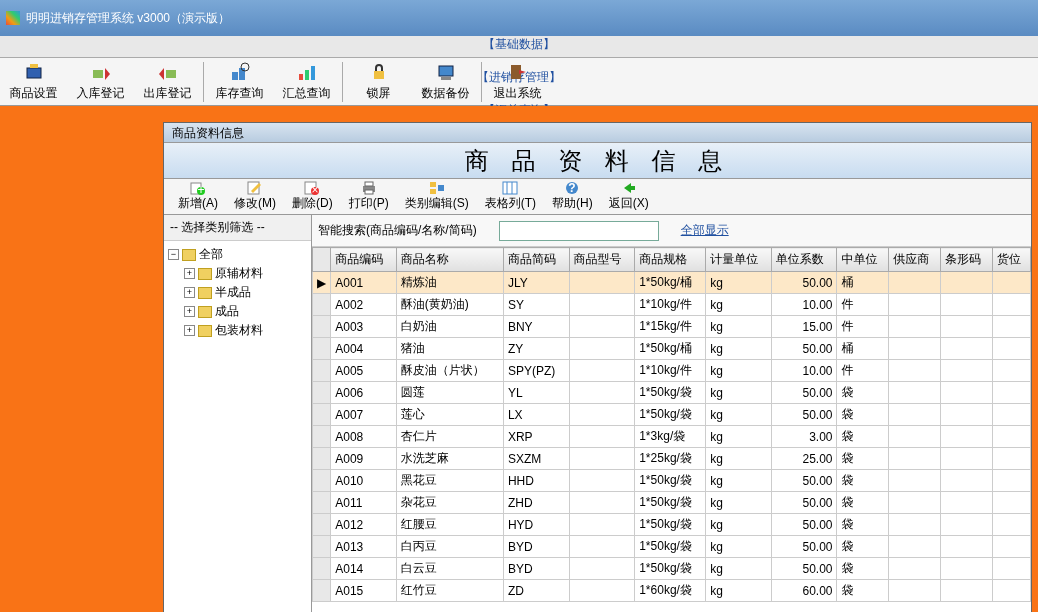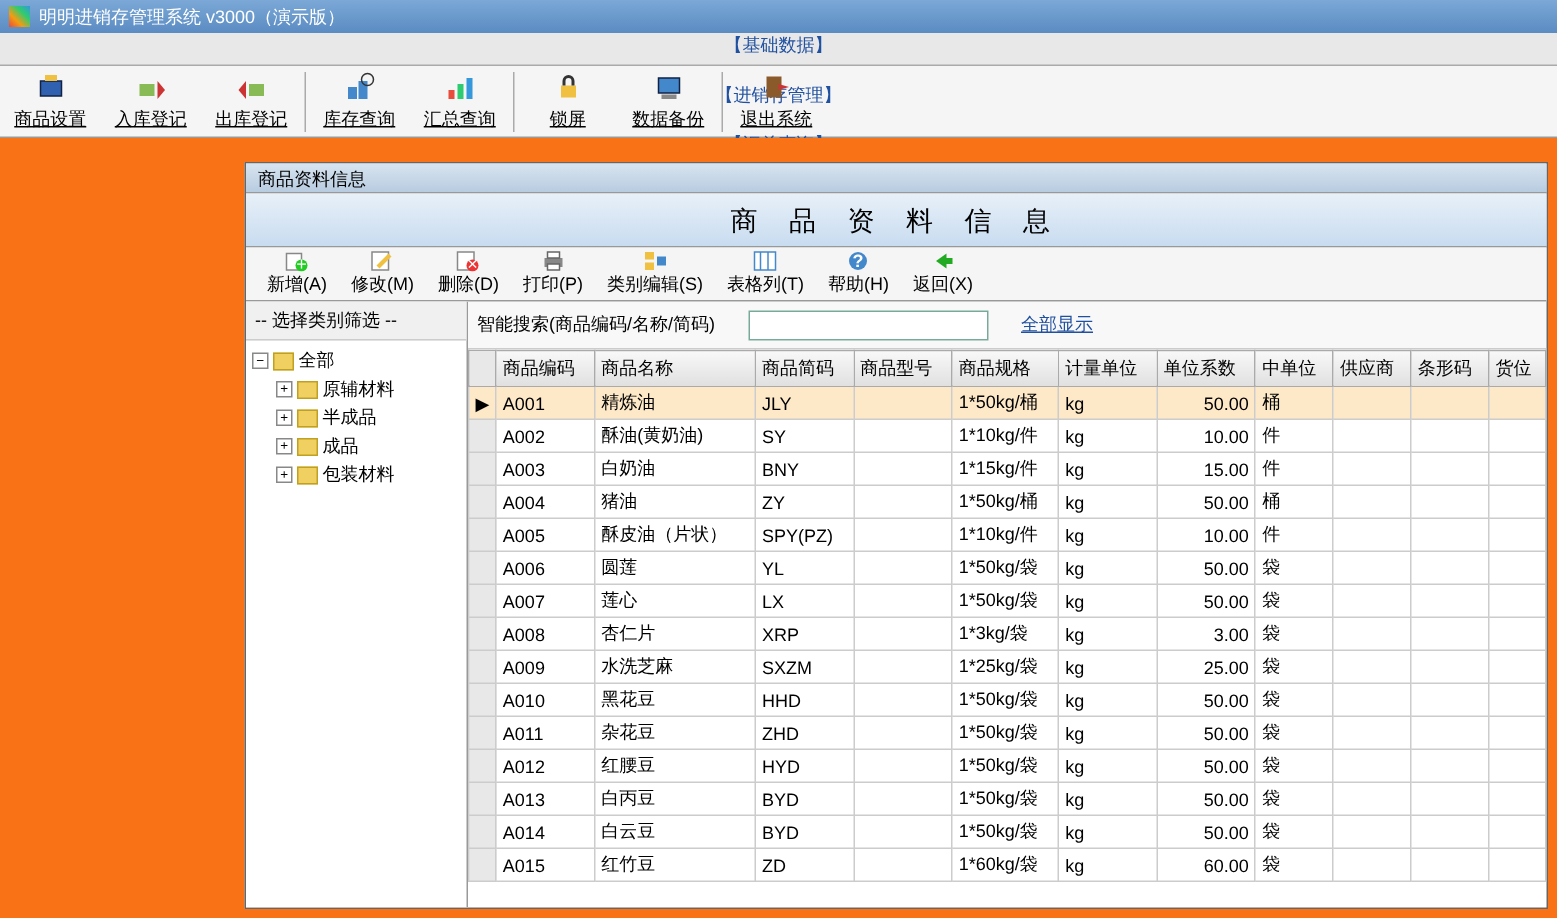--- a/index.html
+++ b/index.html
@@ -1,28 +1,28 @@
 <!DOCTYPE html>
 <html><head>
 <meta charset="utf-8">
 <style>
 * { margin: 0; padding: 0; box-sizing: border-box; font-family: "Microsoft YaHei", SimSun, sans-serif; font-size: 12px; }
 body { width: 1038px; height: 612px; overflow: hidden; background: #d4d0c8; }
-.titlebar { height: 22px; background: linear-gradient(to bottom, #7ba8d6, #5a8bc2); color: #fff; display: flex; align-items: center; padding: 0 6px; }
+.titlebar { height: 36px; background: linear-gradient(to bottom, #7ba8d6, #5a8bc2); color: #fff; display: flex; align-items: center; padding: 0 6px; }
 .titlebar-icon { width: 14px; height: 14px; background: linear-gradient(45deg,#e74c3c,#f39c12,#2ecc71,#3498db); margin-right: 6px; }
 .menubar { height: 22px; background: #e8e8e8; border-bottom: 1px solid #aaa; display: flex; align-items: center; padding: 0 8px; gap: 16px; flex-direction: column; }
 .menubar span { color: #2050a0; cursor: pointer; }
 .toolbar { height: 48px; background: #f5f5f5; border-bottom: 1px solid #999; display: flex; align-items: center; }
-.tool-btn { width: 67px; height: 46px; display: flex; flex-direction: column; align-items: center; justify-content: center; gap: 3px; border: 1px solid transparent; cursor: pointer; text-decoration: underline; }
+.tool-btn { width: 67px; height: 46px; display: flex; flex-direction: column; align-items: center; justify-content: center; gap: 3px; border: 1px solid transparent; cursor: pointer; }
 .tool-icon { width: 20px; height: 20px; display: flex; align-items: center; justify-content: center; }
 .tool-sep { width: 1px; height: 40px; background: #aaa; margin: 0 2px; }
 .workspace { height: 520px; background: #f97316; padding: 12px; position: relative; }
 .inner-window { position: absolute; left: 163px; top: 16px; right: 6px; bottom: 6px; background: #f0f0f0; border: 1px solid #666; display: flex; flex-direction: column; }
 .inner-title { height: 20px; background: linear-gradient(to bottom,#d8e4f0,#b8cce0); padding: 2px 8px; border-bottom: 1px solid #999; }
-.inner-header { height: 36px; background: linear-gradient(to bottom,#e8f0f8,#c8dcf0); display: flex; align-items: center; justify-content: center; font-size: 18px; letter-spacing: 8px; border-bottom: 1px solid #999; }
+.inner-header { height: 36px; background: linear-gradient(to bottom,#e8f0f8,#c8dcf0); display: flex; align-items: center; justify-content: center; font-size: 24px; letter-spacing: 8px; border-bottom: 1px solid #999; }
 .inner-toolbar { height: 36px; background: #f5f5f5; border-bottom: 1px solid #999; display: flex; align-items: center; padding: 0 8px; gap: 4px; }
 .itool-btn { display: flex; flex-direction: column; align-items: center; padding: 1px 6px; cursor: pointer; }
 .itool-icon { width: 16px; height: 14px; }
 .inner-body { flex: 1; display: flex; overflow: hidden; }
 .tree-panel { width: 148px; border-right: 1px solid #999; background: #fff; display: flex; flex-direction: column; }
 .tree-title { padding: 4px 6px; background: #f0f0f0; border-bottom: 1px solid #ccc; }
 .tree { flex: 1; padding: 4px; overflow: auto; }
 .tree-node { display: flex; align-items: center; gap: 3px; padding: 1px 0; cursor: pointer; white-space: nowrap; }
 .tree-exp { width: 11px; height: 11px; border: 1px solid #888; display: inline-flex; align-items: center; justify-content: center; font-size: 9px; line-height: 1; background: #fff; }
 .tree-folder { width: 14px; height: 12px; background: #f0d060; border: 1px solid #c0a020; display: inline-block; }

